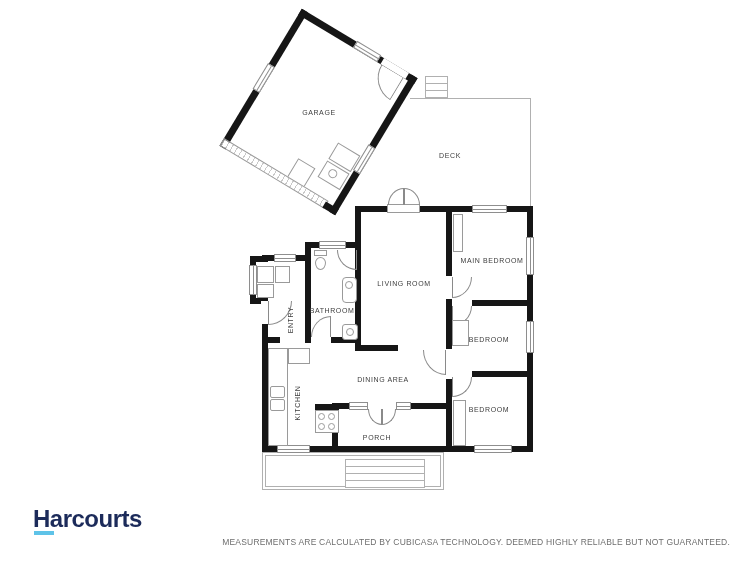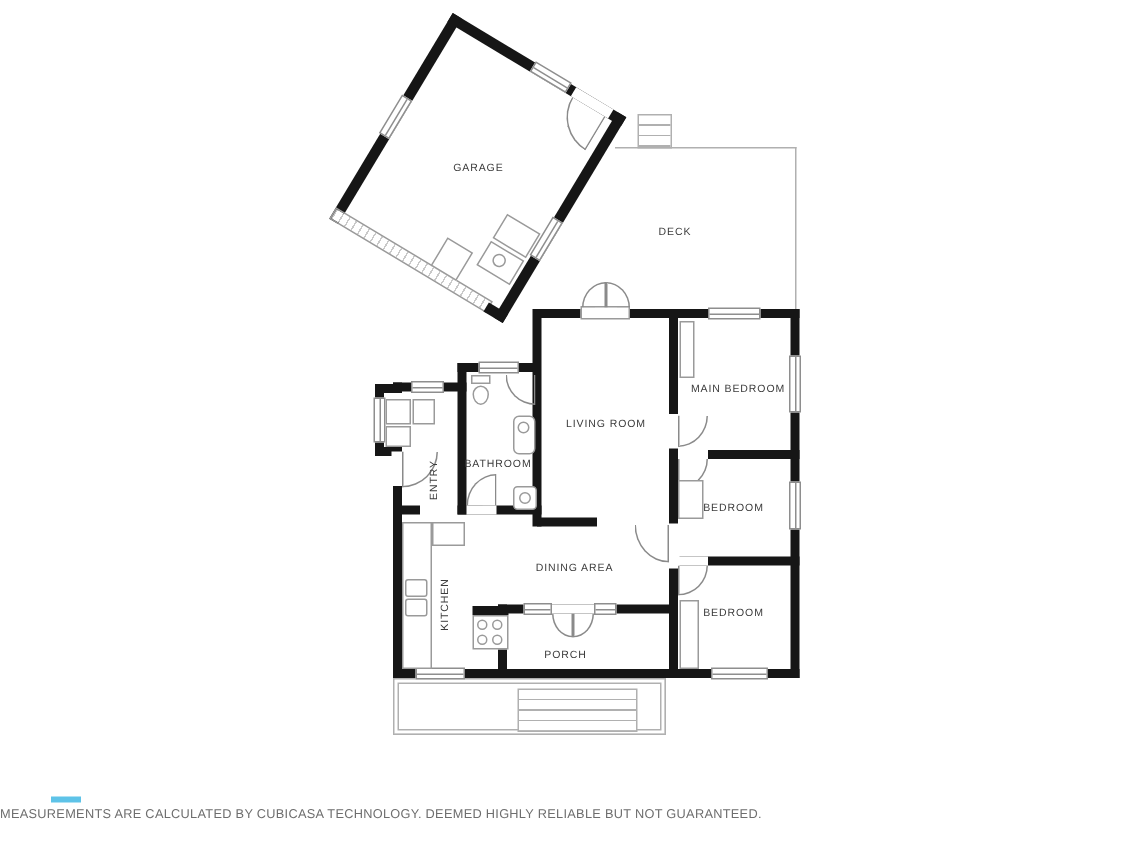--- a/index.html
+++ b/index.html
@@ -27,21 +27,21 @@
            box-shadow:inset 0 0 0 2px #fff, inset 0 0 0 3px #b0b0b0;}
   #deck{position:absolute;left:410px;top:98px;width:120px;height:110px;
         border-top:1px solid #b0b0b0;border-right:1px solid #b0b0b0;}
   #garage{position:absolute;left:251px;top:32px;width:135px;height:160px;background:#fff;
           transform:rotate(31deg);transform-origin:50% 50%;}
   #garage-door-band{position:absolute;left:0;top:151px;width:122px;height:9px;box-sizing:border-box;
           border:1px solid #9a9a9a;background:repeating-linear-gradient(90deg,#c9c9c9 0 1px,#fff 1px 5px);}
   #logo{position:absolute;left:33px;top:505px;font-size:24px;font-weight:bold;letter-spacing:-.5px;
         color:var(--logo,#1c2b5a);}
   #logo-underline{position:absolute;left:34px;top:531px;width:20px;height:4px;background:var(--logoline,#5ec3e8);}
-  #disclaimer{position:absolute;left:0;top:537px;width:730px;text-align:left;font-size:8.5px;
+  #disclaimer{position:absolute;left:0;top:537px;width:730px;text-align:right;font-size:8.5px;
         color:#6e6e6e;letter-spacing:.2px;}
 </style>
 </head>
 <body>
 
 <div id="canvas">
 
   <div id="deck"></div>
   <div class="steps" style="left:425px;top:76px;width:23px;height:23px"></div>
   <div class="lbl" style="left:450px;top:155px">DECK</div>
@@ -151,16 +151,17 @@
     <div class="arc arc-bl" style="left:97px;top:7px;width:26px;height:26px"></div>
     <div class="winV" style="left:-1px;top:64px;width:8px;height:30px"></div>
     <div class="winV" style="left:127px;top:82px;width:8px;height:30px"></div>
     <div class="thin" style="left:100px;top:96px;width:26px;height:19px"></div>
     <div class="thin" style="left:100px;top:117px;width:26px;height:19px"></div>
     <div class="circle" style="left:107px;top:121px;width:9px;height:9px"></div>
     <div class="thin" style="left:74px;top:130px;width:20px;height:22px"></div>
     <div class="lbl" style="left:50%;top:50%;transform:translate(-50%,-50%) rotate(-31deg)">GARAGE</div>
   </div>
 
+  <div id="logo">Harcourts</div>
   <div id="logo-underline"></div>
   <div id="disclaimer">MEASUREMENTS ARE CALCULATED BY CUBICASA TECHNOLOGY. DEEMED HIGHLY RELIABLE BUT NOT GUARANTEED.</div>
 
 </div>
 
 </body></html>

